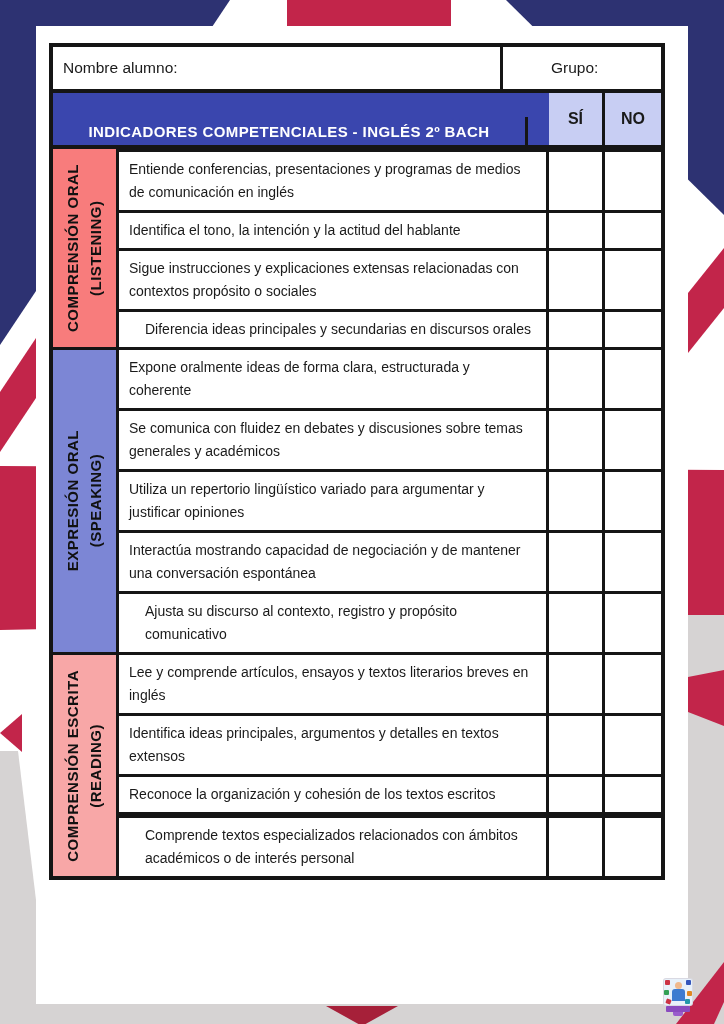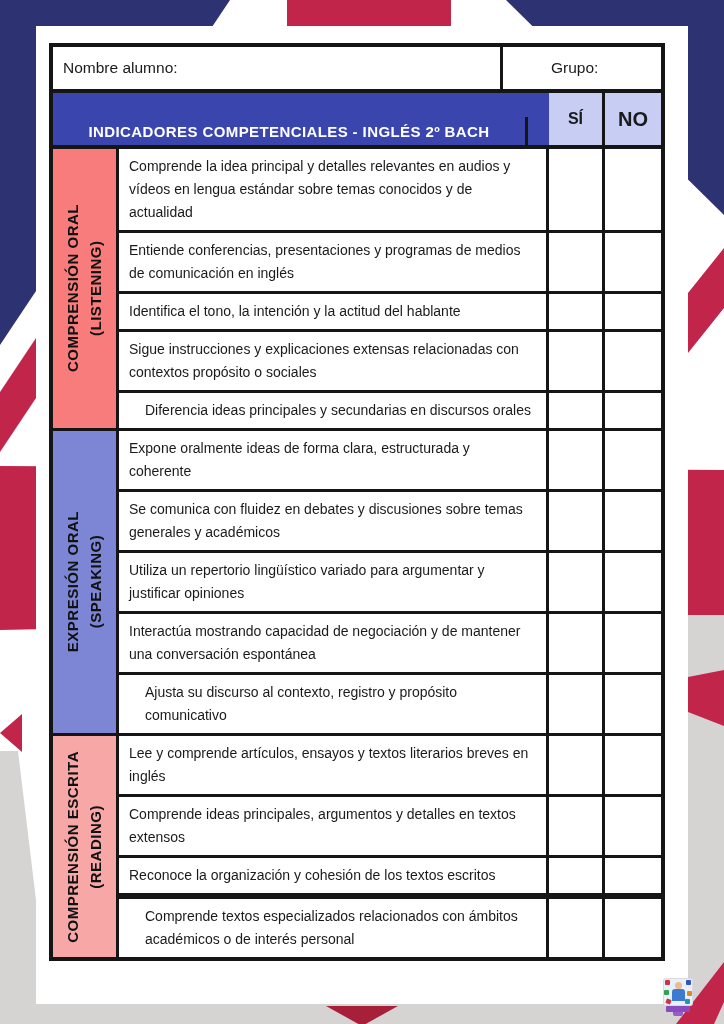--- a/index.html
+++ b/index.html
@@ -12,21 +12,21 @@
   .table{position:absolute;left:13px;top:17px;width:616px;border:4px solid #151515;background:#fff;box-sizing:border-box;}
 
   .head-row{display:flex;height:42px;border-bottom:4px solid #151515;gap:40px;}
   .name-cell{flex:1;border-right:3px solid #151515;display:flex;align-items:center;padding-left:10px;font-size:15.5px;}
   .grupo-cell{width:110px;display:flex;align-items:center;padding-left:8px;font-size:15.5px;}
 
   .title-row{display:flex;height:52px;border-bottom:4px solid #151515;background:#3A46AE;}
   .title-cell{flex:1;border-right:3px solid #151515;display:flex;align-items:center;justify-content:center;
               color:#fff;font-weight:bold;font-size:15px;letter-spacing:.4px;text-align:center;margin-top:24px;}
   .yes-head{width:53px;border-right:3px solid #151515;background:#C8CEF3;display:flex;align-items:center;justify-content:center;font-weight:bold;font-size:16px;margin-left:21px;}
-  .no-head{width:56px;background:#C8CEF3;display:flex;align-items:center;justify-content:center;font-weight:bold;font-size:20px;}
+  .no-head{width:56px;background:#C8CEF3;display:flex;align-items:center;justify-content:center;font-weight:bold;font-size:16px;}
 
   .section{display:flex;border-bottom:3px solid #151515;}
   .section:last-child{border-bottom:none;}
   .label{width:63px;border-right:3px solid #151515;display:flex;align-items:center;justify-content:center;}
   .vert{writing-mode:vertical-rl;transform:rotate(180deg);text-align:center;font-weight:bold;font-size:15px;
         letter-spacing:.5px;line-height:1.55;color:#111;}
   .rows{flex:1;display:flex;flex-direction:column;}
   .irow{display:flex;border-bottom:3px solid #151515;flex:1;}
   .irow:last-child{border-bottom:none;padding-left:16px;}
   .tcell{flex:1;border-right:3px solid #151515;display:flex;align-items:center;
@@ -92,23 +92,20 @@
 
       <div class="section">
         <div class="label" style="background:#F87C7C">
           <div class="vert">
             <div>COMPRENSIÓN ORAL</div>
             <div>(LISTENING)</div>
           </div>
         </div>
         <div class="rows">
           <div class="irow">
-            <div class="tcell">
-                <span>Comprende la idea principal y detalles relevantes en audios y vídeos en lengua estándar sobre temas conocidos y de actualidad</span>
-              </div>
             <div class="ccell"></div>
             <div class="ccell last"></div>
           </div>
           <div class="irow">
             <div class="tcell">
                 <span>Entiende conferencias, presentaciones y programas de medios de comunicación en inglés</span>
               </div>
             <div class="ccell"></div>
             <div class="ccell last"></div>
           </div>
@@ -192,21 +189,21 @@
         <div class="rows">
           <div class="irow">
             <div class="tcell">
                 <span>Lee y comprende artículos, ensayos y textos literarios breves en inglés</span>
               </div>
             <div class="ccell"></div>
             <div class="ccell last"></div>
           </div>
           <div class="irow">
             <div class="tcell">
-                <span>Comprende ideas principales, argumentos y detalles en textos extensos</span>
+                <span>Identifica ideas principales, argumentos y detalles en textos extensos</span>
               </div>
             <div class="ccell"></div>
             <div class="ccell last"></div>
           </div>
           <div class="irow">
             <div class="tcell">
                 <span>Reconoce la organización y cohesión de los textos escritos</span>
               </div>
             <div class="ccell"></div>
             <div class="ccell last"></div>

